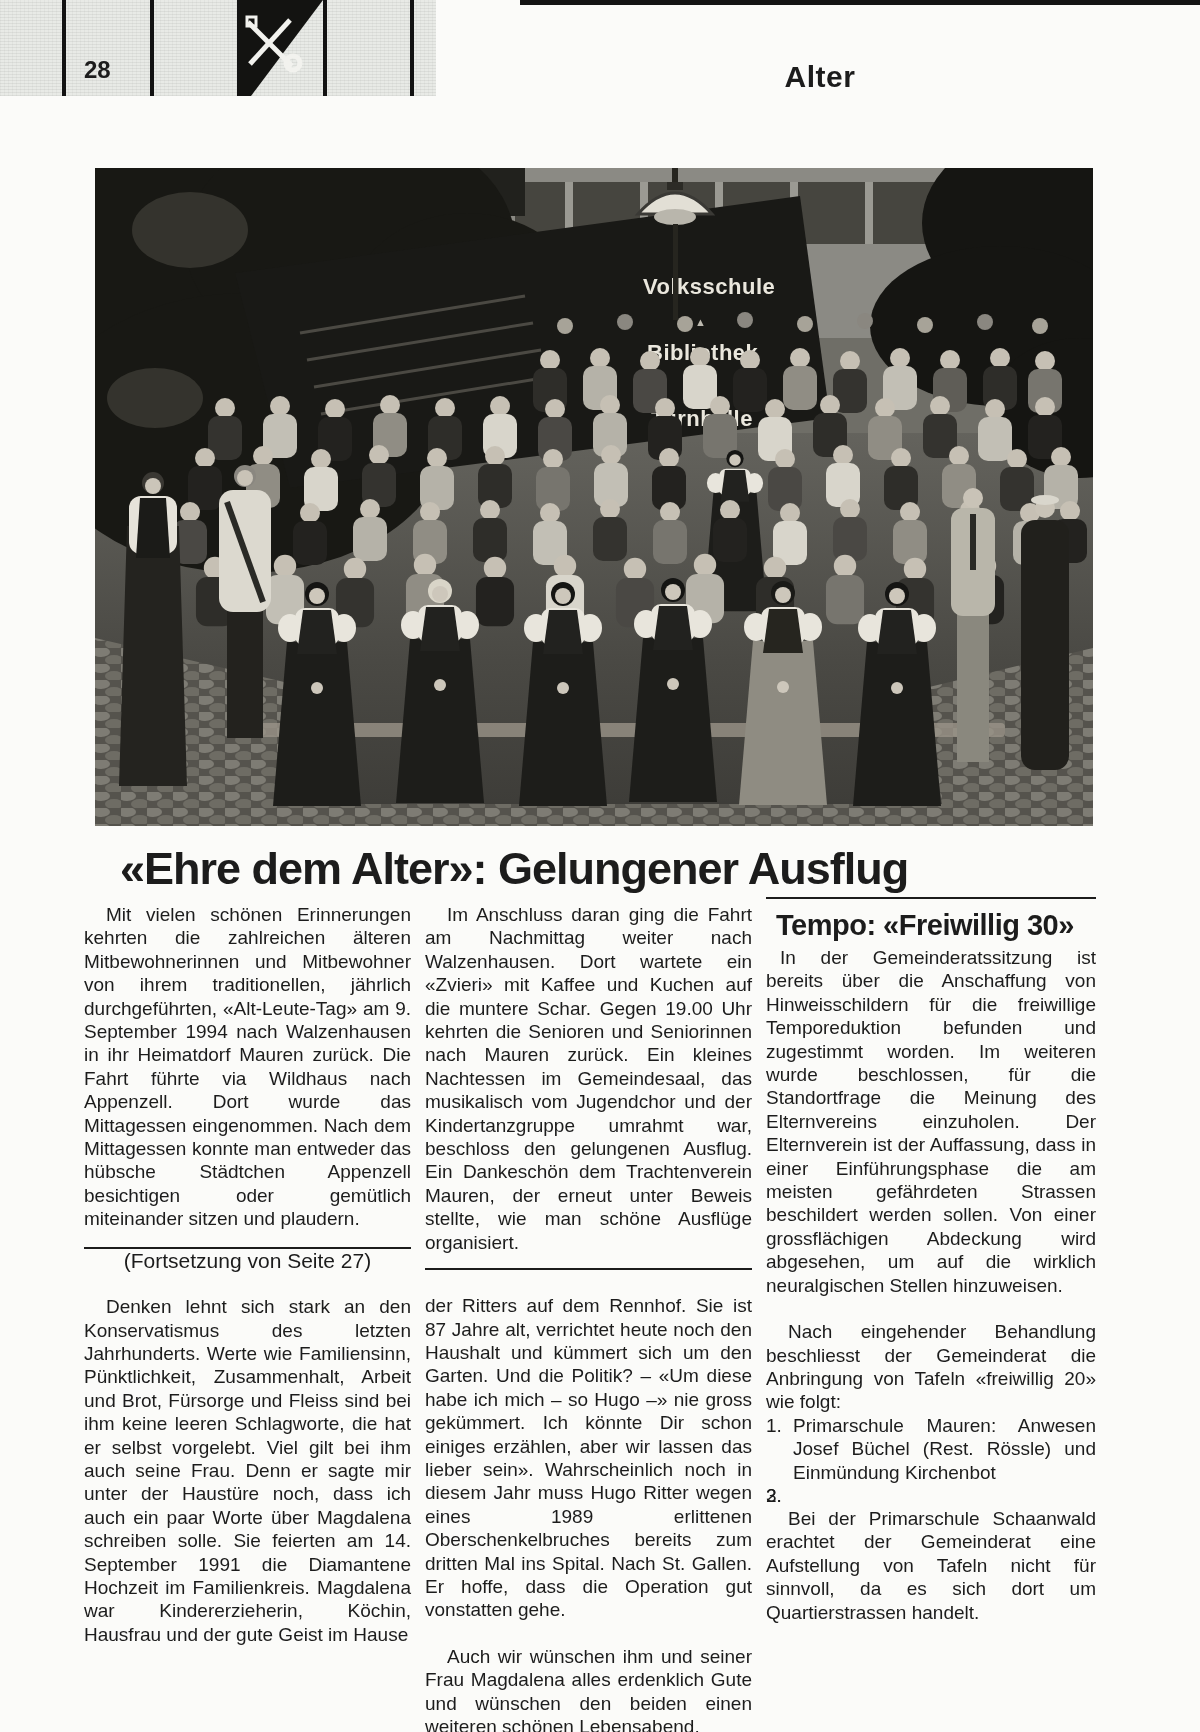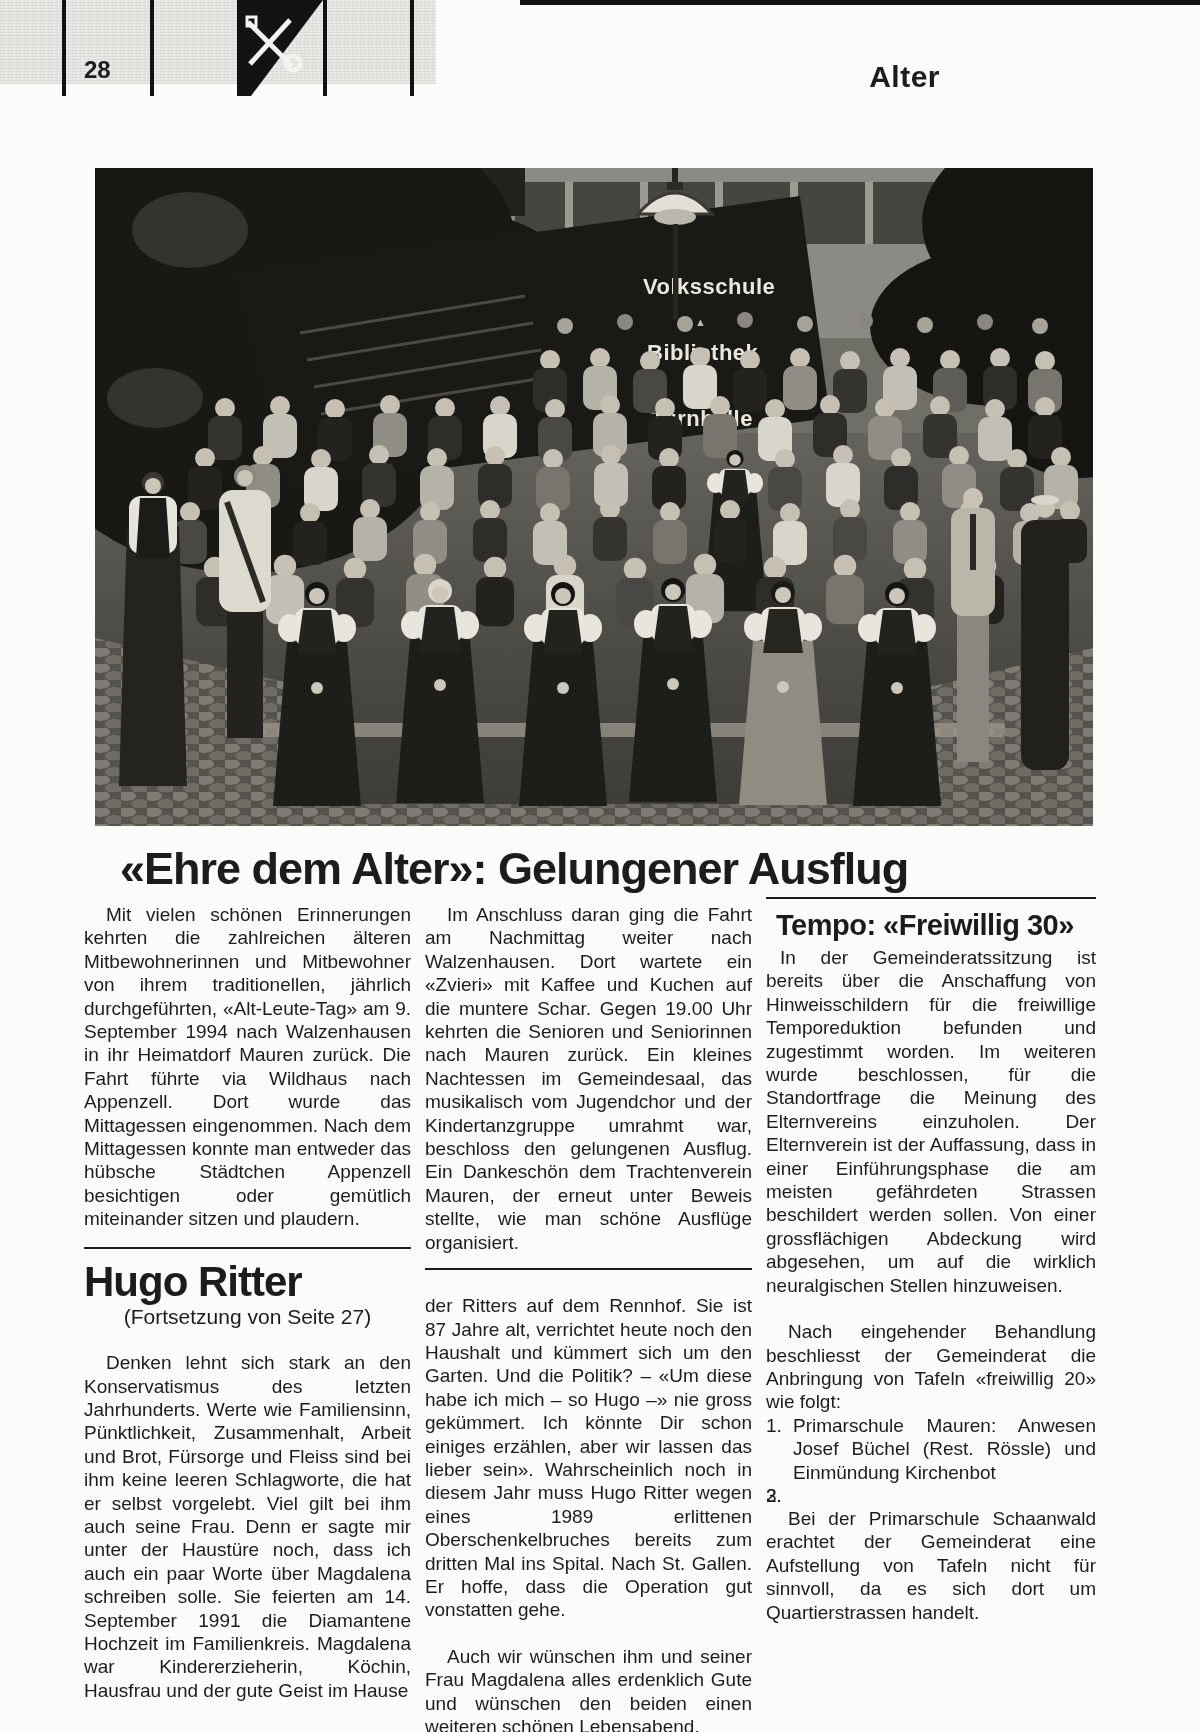--- a/index.html
+++ b/index.html
@@ -4,30 +4,30 @@
 <style>
   html,body{margin:0;padding:0;background:#9a9a9a;}
   .page{
     position:relative;width:1200px;height:1732px;margin:0 auto;
     background:#fbfbf9;overflow:hidden;
     font-family:"Liberation Sans",sans-serif;color:#1c1c1c;
     -webkit-hyphens:auto;hyphens:auto;
   }
   
   .band{
-    position:absolute;left:0;top:0;width:436px;height:84px;
+    position:absolute;left:0;top:0;width:436px;height:96px;
     background:
       repeating-linear-gradient(0deg, rgba(0,0,0,.055) 0 1px, rgba(255,255,255,0) 1px 3px),
       repeating-linear-gradient(90deg, rgba(0,0,0,.03) 0 1px, rgba(255,255,255,0) 1px 4px),
       #e8eae6;
   }
   .vline{position:absolute;top:0;width:4px;height:96px;background:#121212;}
   .pageno{position:absolute;left:84px;top:56px;font-size:24px;font-weight:700;}
   .toprule{position:absolute;left:520px;top:0;width:680px;height:5px;background:#141414;}
-  .sectiontitle{position:absolute;left:700px;top:60px;width:240px;text-align:right;
+  .sectiontitle{position:absolute;left:700px;top:60px;width:240px;text-align:center;
     font-size:30px;font-weight:700;letter-spacing:.5px;}
   
   .photo{position:absolute;left:95px;top:168px;width:998px;height:658px;background:#4a4945;
     box-shadow:0 0 0 1px #2e2e2c inset;}
   .photo svg{display:block;}
   
   .headline-main{position:absolute;left:84px;top:843px;width:1000px;
     font-size:45px;font-weight:700;letter-spacing:-1px;white-space:nowrap;margin-left:36px;}
   .col{position:absolute;width:327px;text-align:justify;
     font-size:19px;line-height:23.4px;}
@@ -317,21 +317,20 @@
         <use href="#wd" transform="translate(802,428)"></use>
       </g>
     </svg>
   </div>
 
   <div class="headline-main">«Ehre dem Alter»: Gelungener Ausflug</div>
 
   <div class="col" style="left:84px;top:903px">
     <p class="ind">Mit vielen schönen Erinnerungen kehrten die zahlreichen älteren Mitbewohnerinnen und Mitbewohner von ihrem traditionellen, jährlich durchgeführten, «Alt-Leute-Tag» am 9. September 1994 nach Walzenhausen in ihr Heimatdorf Mauren zurück. Die Fahrt führte via Wildhaus nach Appenzell. Dort wurde das Mittagessen eingenommen. Nach dem Mittagessen konnte man entweder das hübsche Städtchen Appenzell besichtigen oder gemütlich miteinander sitzen und plaudern.</p>
     <div class="rule" style="margin-top:16px"></div>
-    <h2 class="h-ritter">Hugo Ritter</h2>
     <p class="subnote">(Fortsetzung von Seite 27)</p>
     <div class="gap"></div>
     <p class="ind">Denken lehnt sich stark an den Konservatismus des letzten Jahrhunderts. Werte wie Familiensinn, Pünktlichkeit, Zusammenhalt, Arbeit und Brot, Fürsorge und Fleiss sind bei ihm keine leeren Schlagworte, die hat er selbst vorgelebt. Viel gilt bei ihm auch seine Frau. Denn er sagte mir unter der Haustüre noch, dass ich auch ein paar Worte über Magdalena schreiben solle. Sie feierten am 14. September 1991 die Diamantene Hochzeit im Familienkreis. Magdalena war Kindererzieherin, Köchin, Hausfrau und der gute Geist im Hause</p>
   </div>
 
   <div class="col" style="left:425px;top:903px">
     <p class="ind">Im Anschluss daran ging die Fahrt am Nachmittag weiter nach Walzenhausen. Dort wartete ein «Zvieri» mit Kaffee und Kuchen auf die muntere Schar. Gegen 19.00 Uhr kehrten die Senioren und Seniorinnen nach Mauren zurück. Ein kleines Nachtessen im Gemeindesaal, das musikalisch vom Jugendchor und der Kindertanzgruppe umrahmt war, beschloss den gelungenen Ausflug. Ein Dankeschön dem Trachtenverein Mauren, der erneut unter Beweis stellte, wie man schöne Ausflüge organisiert.</p>
     <div class="rule" style="margin-top:14px"></div>
     <div style="height:24px"></div>
     <p>der Ritters auf dem Rennhof. Sie ist 87 Jahre alt, verrichtet heute noch den Haushalt und kümmert sich um den Garten. Und die Politik? – «Um diese habe ich mich – so Hugo –» nie gross gekümmert. Ich könnte Dir schon einiges erzählen, aber wir lassen das lieber sein». Wahrscheinlich noch in diesem Jahr muss Hugo Ritter wegen eines 1989 erlittenen Oberschenkelbruches bereits zum dritten Mal ins Spital. Nach St. Gallen. Er hoffe, dass die Operation gut vonstatten gehe.</p>

